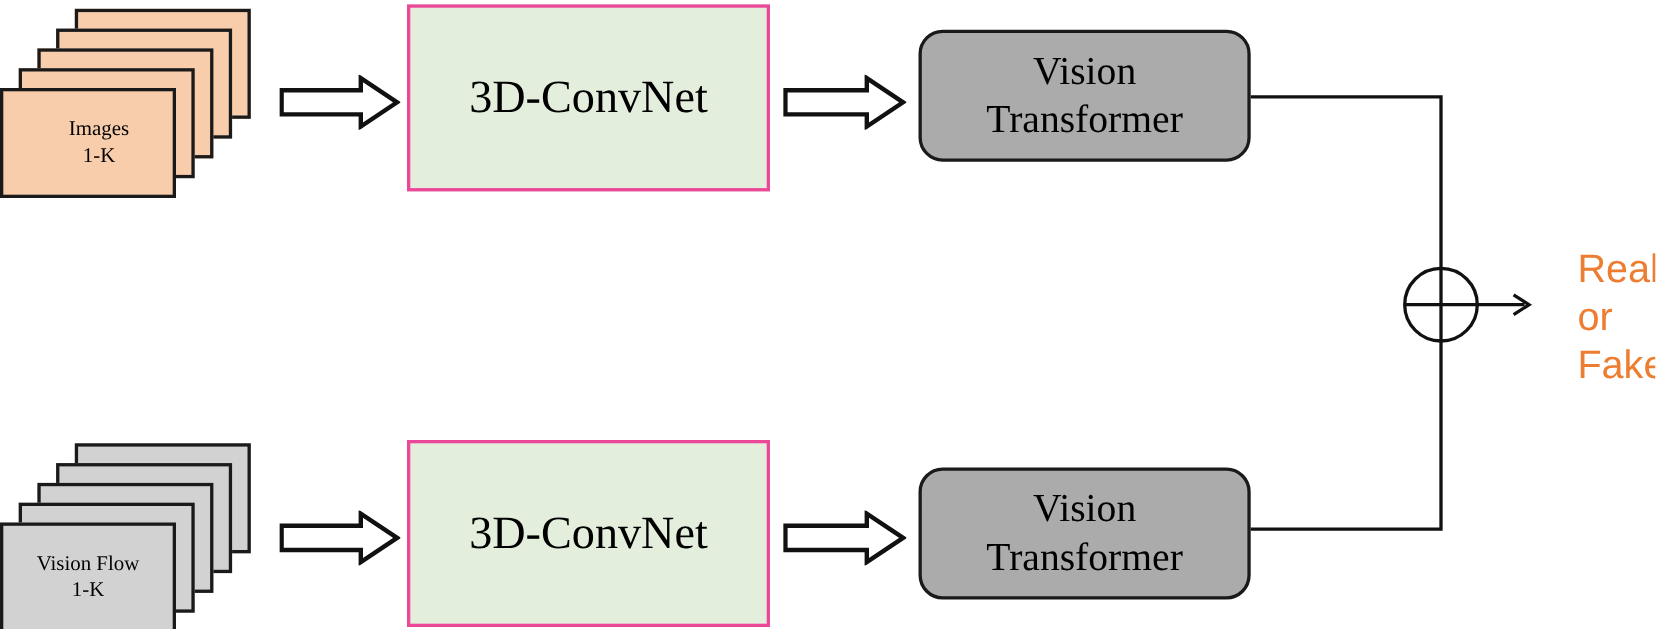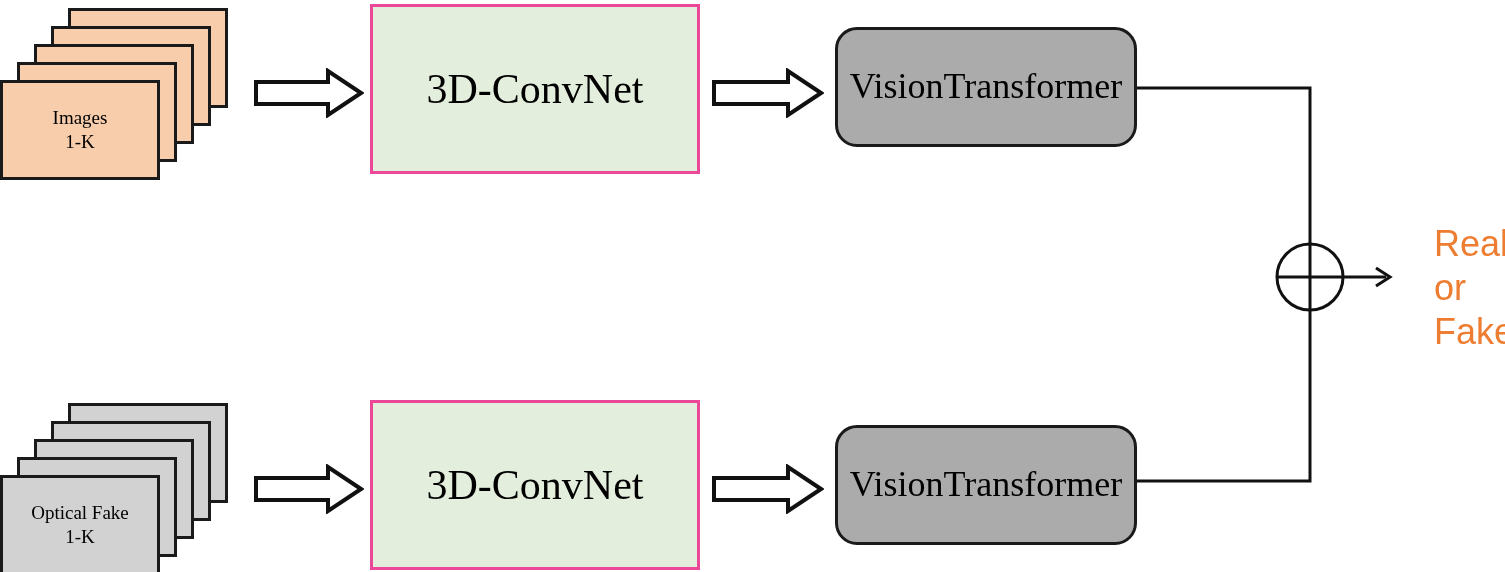--- a/index.html
+++ b/index.html
@@ -53,21 +53,21 @@
     color: #000;
     font-family: "Liberation Serif", serif;
   }
   .box-rect {
     border: 3px solid #ec4899;
   }
   .box-round {
     border: 3px solid #1a1a1a;
     border-radius: 22px;
     line-height: 1.22;
-    flex-direction: row;
+    flex-direction: column;
   }
 
   
   .blockarrow {
     position: absolute;
   }
 
   
   #wires {
     position: absolute;
@@ -92,21 +92,21 @@
 <body>
 
 <div id="canvas">
 
   <div class="deck" style="left:0px; top:0px; width:230px; height:185px;">
     <div class="card" style="left:68px; top:8px;  width:160px; height:100px; background:#F8CDAC;"></div>
     <div class="card" style="left:51px; top:26px; width:160px; height:100px; background:#F8CDAC;"></div>
     <div class="card" style="left:34px; top:44px; width:160px; height:100px; background:#F8CDAC;"></div>
     <div class="card" style="left:17px; top:62px; width:160px; height:100px; background:#F8CDAC;"></div>
     <div class="card" style="left:0px;  top:80px; width:160px; height:100px; background:#F8CDAC;"></div>
-    <div class="deck-label" style="left:0px; top:80px; width:160px; height:100px; font-size:19px;">
+    <div class="deck-label" style="left:10px; top:80px; width:160px; height:100px; font-size:19px;">
       <span class="l1">Images</span>
       <span class="l2">1-K</span>
     </div>
   </div>
 
   <div class="blockarrow" style="left:254px; top:68px; width:110px; height:50px;">
     <svg width="110" height="50" viewBox="0 0 110 50">
       <polygon points="2,14 74,14 74,3 107,25 74,47 74,36 2,36" fill="#ffffff" stroke="#111111" stroke-width="4" stroke-linejoin="miter"></polygon>
     </svg>
   </div>
@@ -126,21 +126,21 @@
     <span>Transformer</span>
   </div>
 
   <div class="deck" style="left:0px; top:398px; width:230px; height:174px;">
     <div class="card" style="left:68px; top:5px;  width:160px; height:100px; background:#D2D2D2;"></div>
     <div class="card" style="left:51px; top:23px; width:160px; height:100px; background:#D2D2D2;"></div>
     <div class="card" style="left:34px; top:41px; width:160px; height:100px; background:#D2D2D2;"></div>
     <div class="card" style="left:17px; top:59px; width:160px; height:100px; background:#D2D2D2;"></div>
     <div class="card" style="left:0px;  top:77px; width:160px; height:100px; background:#D2D2D2;"></div>
     <div class="deck-label" style="left:0px; top:77px; width:160px; height:100px; font-size:19px;">
-      <span class="l1">Optical Fake</span>
+      <span class="l1">Vision Flow</span>
       <span class="l2">1-K</span>
     </div>
   </div>
 
   <div class="blockarrow" style="left:254px; top:464px; width:110px; height:50px;">
     <svg width="110" height="50" viewBox="0 0 110 50">
       <polygon points="2,14 74,14 74,3 107,25 74,47 74,36 2,36" fill="#ffffff" stroke="#111111" stroke-width="4" stroke-linejoin="miter"></polygon>
     </svg>
   </div>
 

